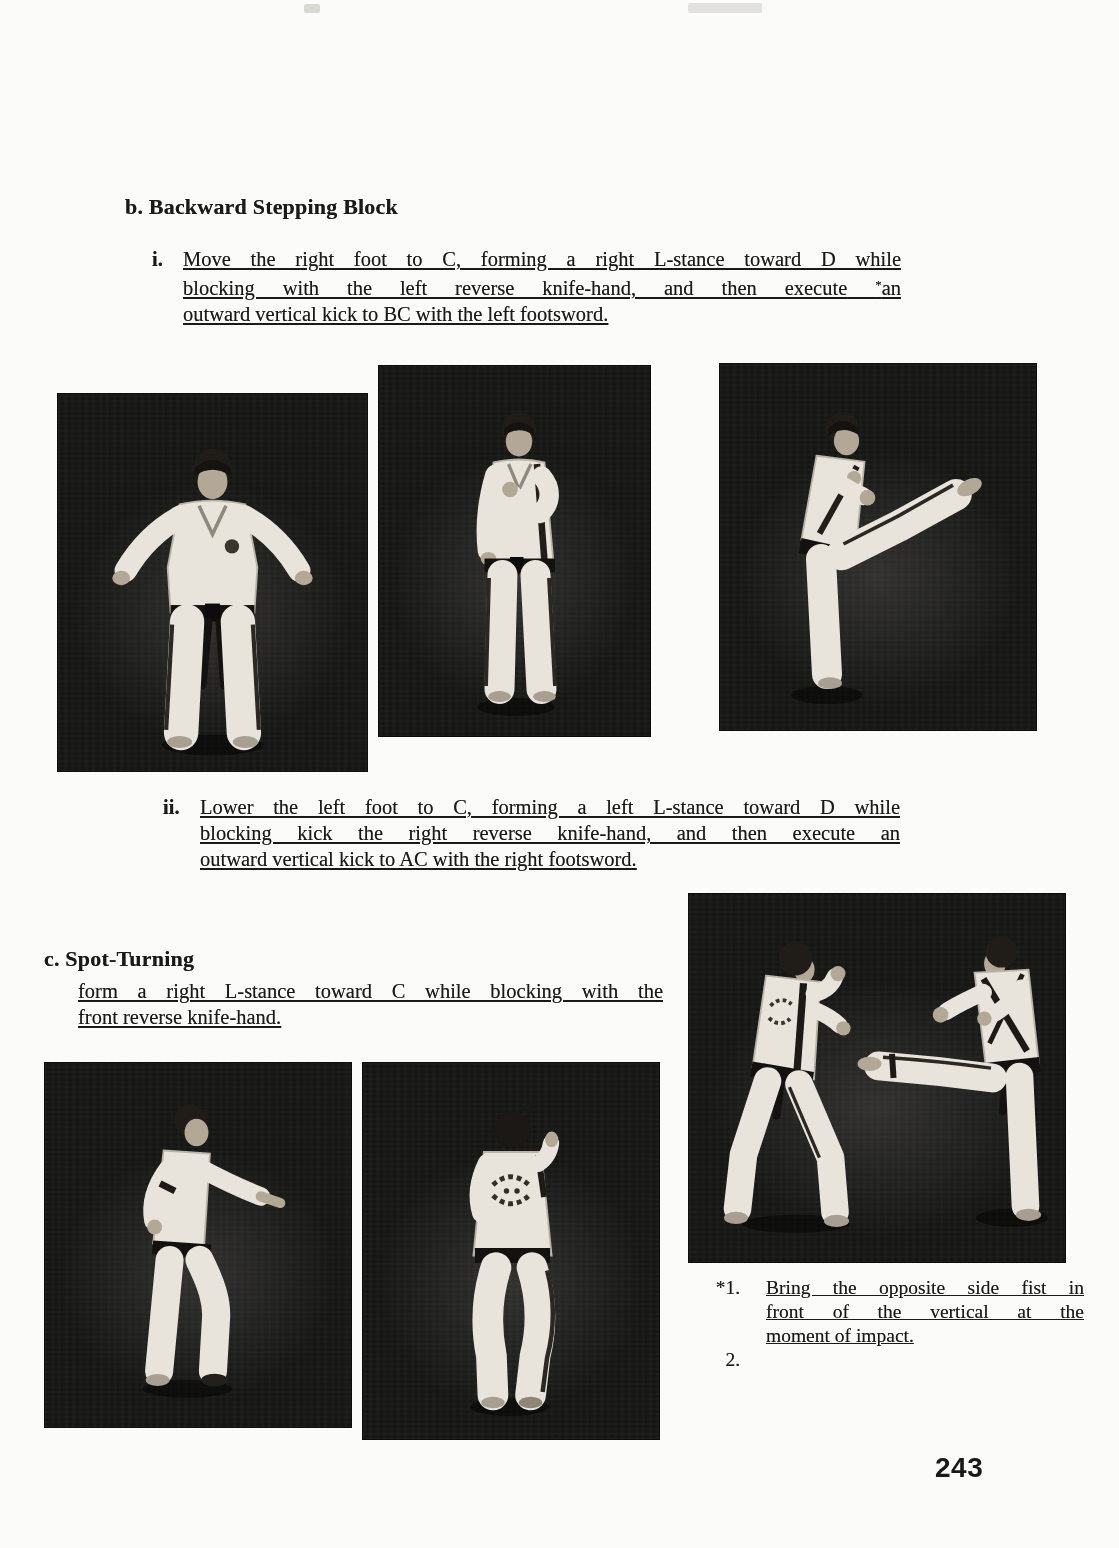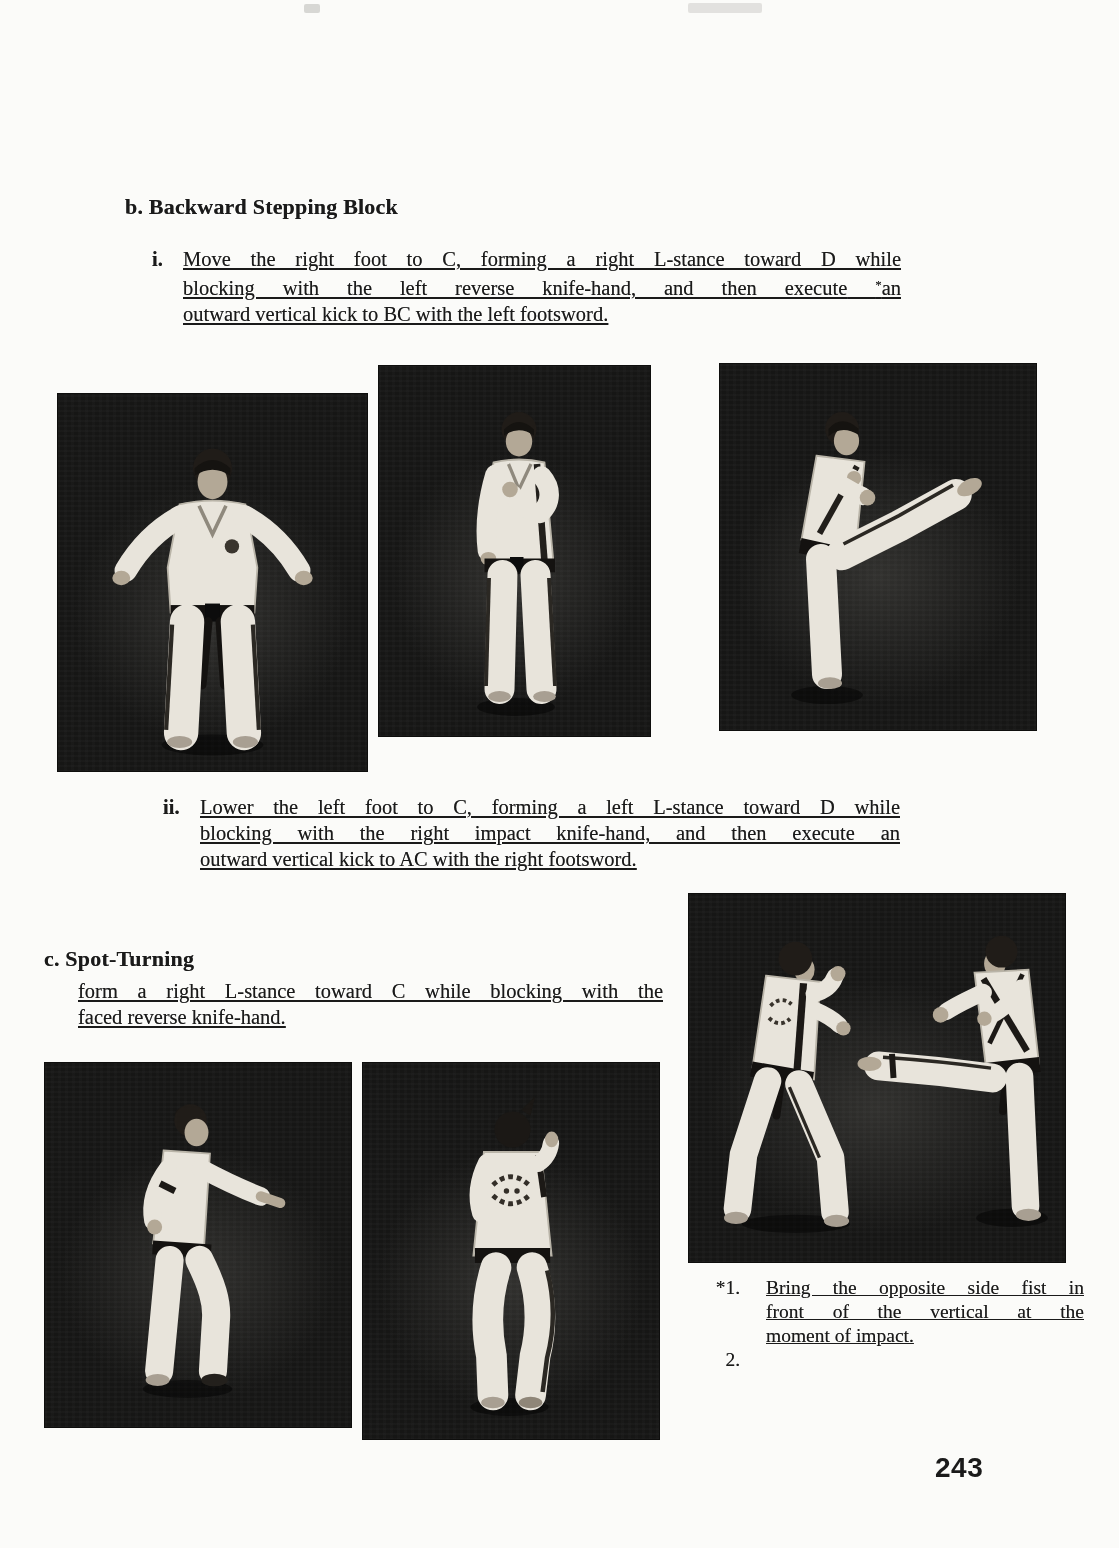--- a/index.html
+++ b/index.html
@@ -126,21 +126,21 @@
       <ellipse cx="37" cy="107" rx="4" ry="2" fill="#a89f92"></ellipse>
       <path d="M41 64 L60 54.5 L79 44" fill="none" stroke="#e8e4db" stroke-width="10.5" stroke-linecap="round" stroke-linejoin="round"></path>
       <path d="M41.5 60.5 L60 51 L78 40.8" fill="none" stroke="#2b2823" stroke-width="1.2"></path>
       <ellipse cx="83.5" cy="41.5" rx="4.4" ry="2.6" fill="#b3a896" transform="rotate(-27 83.5 41.5)"></ellipse>
     </svg>
   </div>
 
   <div class="para bodytext" style="left:200px;top:794px;width:700px;">
     <span class="marker" style="left:-37px;font-weight:bold;">ii.</span>
     <span class="line just">Lower the left foot to C, forming a left L-stance toward D while</span>
-    <span class="line just">blocking with the right impact knife-hand, and then execute an</span>
+    <span class="line just">blocking kick the right reverse knife-hand, and then execute an</span>
     <span class="line">outward vertical kick to AC with the right footsword.</span>
   </div>
 
   <div class="photo" style="left:688px;top:893px;width:378px;height:370px;">
     <svg viewBox="0 0 126 123" preserveAspectRatio="none">
       <ellipse cx="36" cy="110" rx="18" ry="3" fill="#000" opacity="0.45"></ellipse>
       <ellipse cx="108" cy="108" rx="12" ry="3" fill="#000" opacity="0.45"></ellipse>
 
       <ellipse cx="38.8" cy="25.5" rx="3.4" ry="4.2" fill="#b3a896"></ellipse>
       <circle cx="35.8" cy="21.8" r="5.6" fill="#201c18"></circle>
@@ -177,21 +177,21 @@
       <path d="M101 58.2 C90 56.7 77 55.4 65 54.6" fill="none" stroke="#2b2823" stroke-width="1.1"></path>
       <path d="M68 53.5 L68.5 61.5" stroke="#1c1916" stroke-width="2"></path>
       <ellipse cx="60.5" cy="56.8" rx="4" ry="2.4" fill="#b3a896"></ellipse>
     </svg>
   </div>
 
   <div class="abs heading" style="left:44px;top:946px;">c. Spot-Turning</div>
 
   <div class="para bodytext" style="left:78px;top:978px;width:585px;">
     <span class="line just">form a right L-stance toward C while blocking with the</span>
-    <span class="line">faced reverse knife-hand.</span>
+    <span class="line">front reverse knife-hand.</span>
   </div>
 
   <div class="photo" style="left:44px;top:1062px;width:308px;height:366px;">
     <svg viewBox="0 0 103 122" preserveAspectRatio="none">
       <ellipse cx="48" cy="109" rx="15" ry="3" fill="#000" opacity="0.45"></ellipse>
       <circle cx="45.8" cy="17.5" r="2" fill="#1b1815"></circle>
       <circle cx="49" cy="19.5" r="5.4" fill="#201c18"></circle>
       <ellipse cx="51" cy="23.5" rx="4" ry="4.6" fill="#b3a896"></ellipse>
       <path d="M40 29.5 L55.5 30.5 L53.5 62 L36.5 60.5 Z" fill="#e8e4db" stroke="#b9b4a8" stroke-width="0.6"></path>
       <path d="M52.5 35.5 C60 39.5 66.5 42.5 72.5 44.8" fill="none" stroke="#e8e4db" stroke-width="6.2" stroke-linecap="round"></path>

